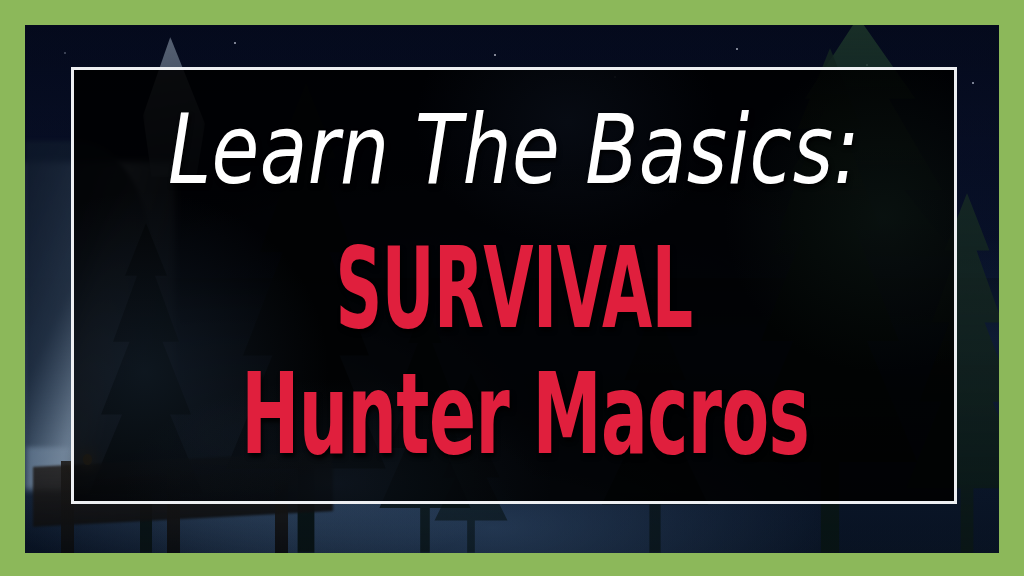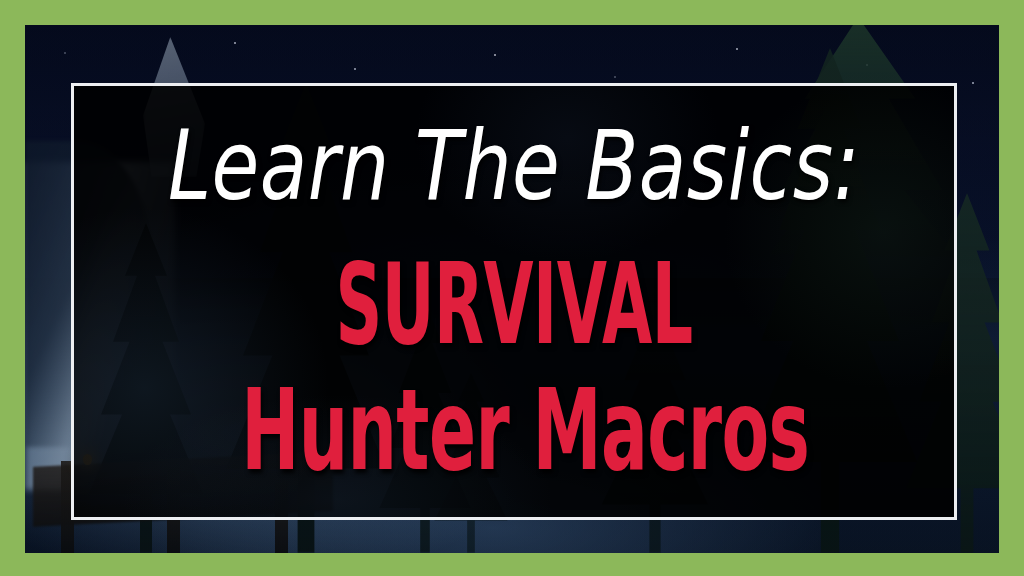--- a/index.html
+++ b/index.html
@@ -185,21 +185,21 @@
   .tint {
     position: absolute; inset: 0;
     background: linear-gradient(180deg, rgba(4,10,26,.38), rgba(4,12,24,.26));
     pointer-events: none;
   }
 
   
   #card {
     position: absolute;
     left: 71px;
-    top: 83px;
+    top: 67px;
     width: 886px;
     height: 437px;
     border: 3px solid #EDEFF2;
     background: rgba(0,0,0,0.88);
     display: flex;
     flex-direction: column;
     align-items: center;
     justify-content: center;
     overflow: hidden;
   }

